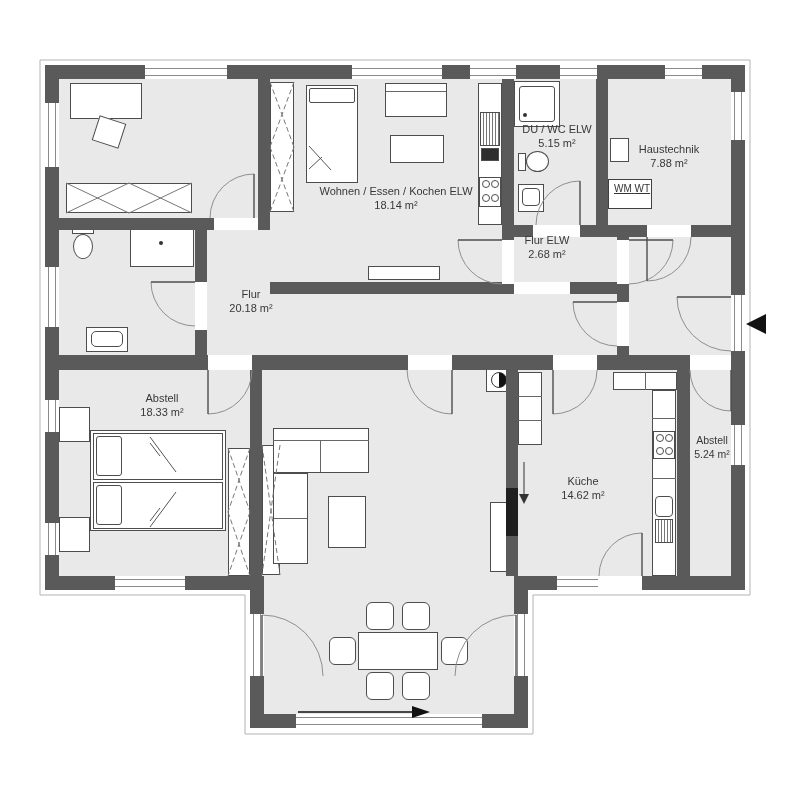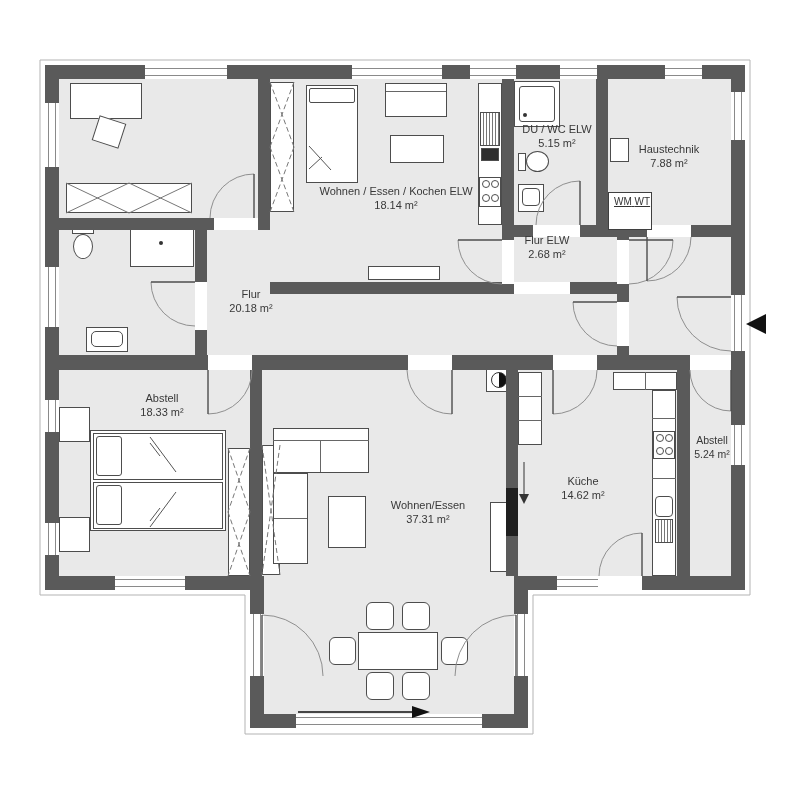--- a/index.html
+++ b/index.html
@@ -112,21 +112,21 @@
 
   <div class="f" style="left:514px;top:81px;width:46px;height:46px;"></div>
   <div class="f" style="left:519px;top:86px;width:36px;height:36px;border-radius:3px;"></div>
   <div class="dot" style="left:523px;top:113px;width:4px;height:4px;"></div>
   <div class="f" style="left:518px;top:153px;width:8px;height:18px;"></div>
   <div class="f" style="left:526px;top:151px;width:23px;height:21px;border-radius:50%;"></div>
   <div class="f" style="left:518px;top:184px;width:26px;height:28px;"></div>
   <div class="f" style="left:522px;top:188px;width:18px;height:18px;border-radius:4px;"></div>
 
   <div class="f" style="left:610px;top:138px;width:19px;height:24px;"></div>
-  <div class="wm" style="left:608px;top:192px;width:44px;height:38px;text-decoration:underline;">
+  <div class="wm" style="left:608px;top:179px;width:44px;height:30px;text-decoration:underline;">
     <span>WM</span>
     <span>WT</span>
   </div>
 
   <div class="f" style="left:72px;top:226px;width:22px;height:8px;"></div>
   <div class="f" style="left:73px;top:234px;width:20px;height:25px;border-radius:50%;"></div>
   <div class="f" style="left:130px;top:221px;width:64px;height:46px;"></div>
   <div class="dot" style="left:159px;top:241px;width:4px;height:4px;"></div>
   <div class="f" style="left:86px;top:327px;width:42px;height:25px;"></div>
   <div class="f" style="left:91px;top:331px;width:32px;height:16px;border-radius:5px;"></div>
@@ -261,24 +261,20 @@
     <span>2.68 m²</span>
   </div>
   <div class="lbl" style="left:186px;top:287px;width:130px;">
     <span>Flur</span>
     <span>20.18 m²</span>
   </div>
   <div class="lbl" style="left:97px;top:391px;width:130px;">
     <span>Abstell</span>
     <span>18.33 m²</span>
   </div>
-  <div class="lbl" style="left:363px;top:498px;width:130px;">
-    <span>Wohnen/Essen</span>
-    <span>37.31 m²</span>
-  </div>
   <div class="lbl" style="left:518px;top:474px;width:130px;">
     <span>Küche</span>
     <span>14.62 m²</span>
   </div>
   <div class="lbl" style="left:668px;top:433px;width:88px;font-size:10.5px;">
     <span>Abstell</span>
     <span>5.24 m²</span>
   </div>
 
 </div>

